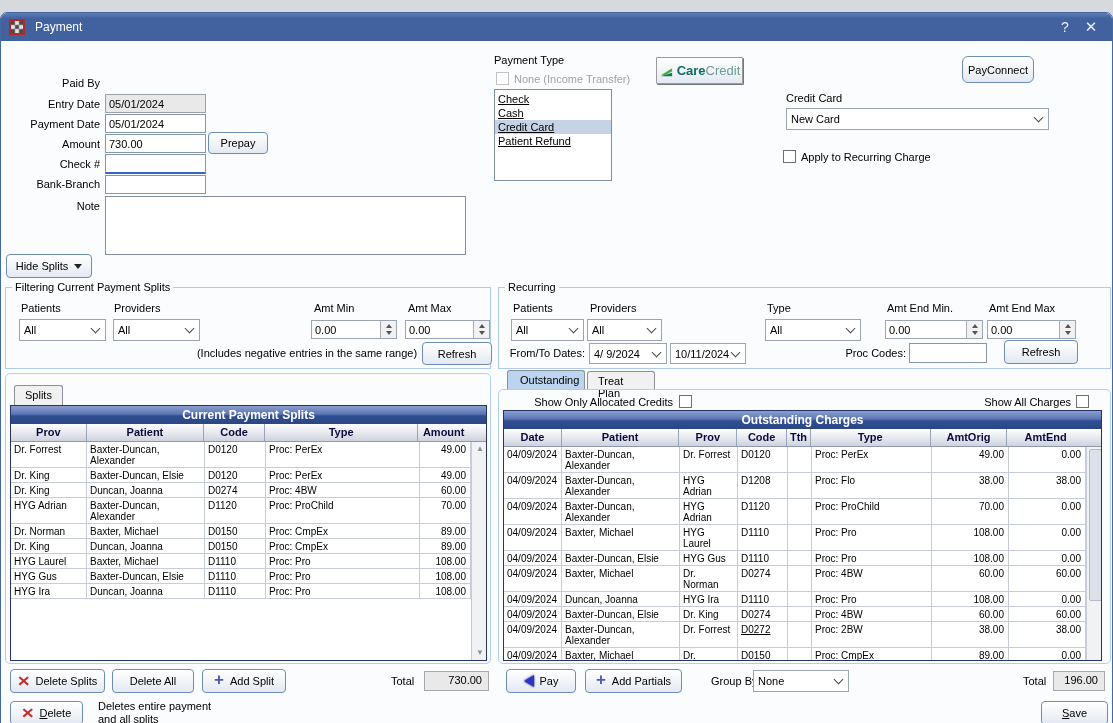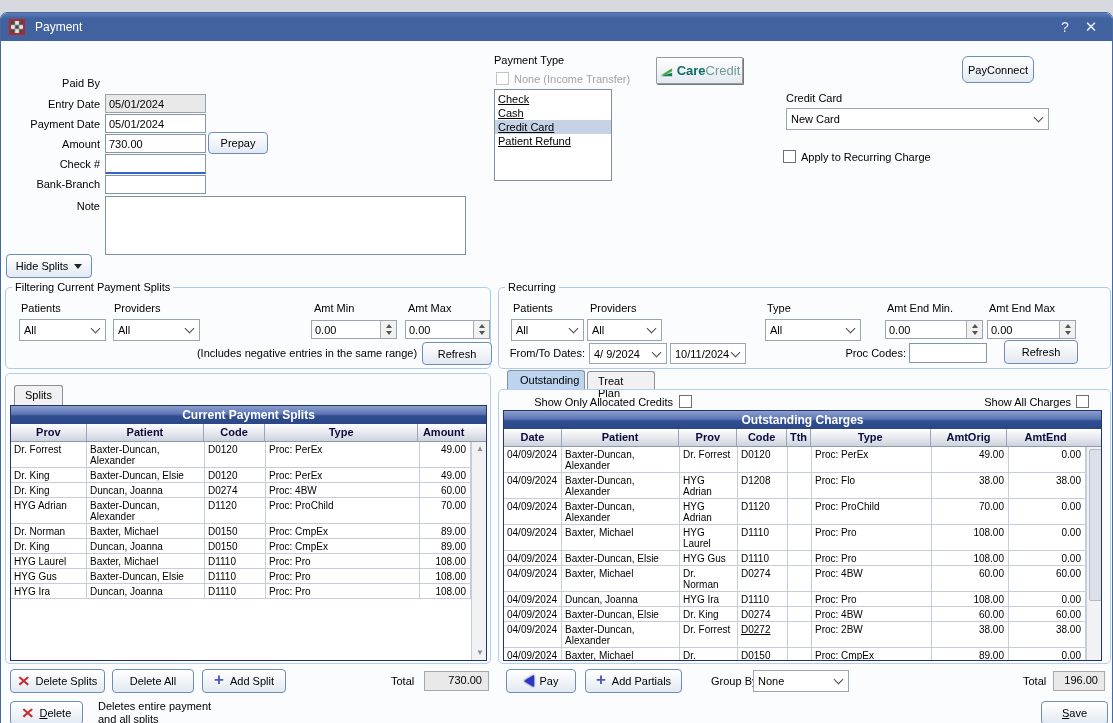--- a/index.html
+++ b/index.html
@@ -30,21 +30,21 @@
   .tri.dn{border-top:4px solid #555;}
   .btn{position:absolute;display:flex;align-items:center;justify-content:center;gap:6px;
        background:linear-gradient(180deg,#FFFFFF 0%,#F0F3F8 55%,#E3E9F2 100%);
        border:1px solid #6E8CB8;border-radius:4px;font-size:11px;color:#000;box-sizing:border-box;cursor:default;}
   .btn .ak::first-letter{text-decoration:underline;}
   .xicon{color:#C52B2B;font-weight:bold;font-size:14px;line-height:12px;transform:scaleX(1.15);}
   .plusicon{color:#5058B8;font-weight:bold;font-size:17px;line-height:12px;margin-top:-2px;}
   .payarrow{width:0;height:0;border-top:6px solid transparent;border-bottom:6px solid transparent;
             border-right:10px solid #2A35C8;filter:drop-shadow(0 0 1px #101060);}
   .dd-arrow{width:0;height:0;border-left:4px solid transparent;border-right:4px solid transparent;border-top:5px solid #222;}
-  .group{position:absolute;border:1px solid #AECBEF;border-radius:5px;box-sizing:border-box;}
+  .group{position:absolute;border:1px solid #AECBEF;border-radius:0;box-sizing:border-box;}
   .legend{position:absolute;top:-7px;left:6px;background:#FBFCFE;padding:0 3px;font-size:11px;}
   .cb{position:absolute;width:13px;height:13px;background:#fff;border:1px solid #707070;box-sizing:border-box;}
   .cb.dis{border-color:#C3C3C3;}
   .listbox{position:absolute;background:#fff;border:1px solid #8090A0;box-sizing:border-box;padding-top:2px;}
   .li{font-size:11px;height:14px;line-height:14px;padding-left:3px;color:#000;text-decoration:underline;}
   .li.sel{background:#C6D3E6;}
   .panel{position:absolute;border:1px solid #B5CDEC;border-radius:5px;box-sizing:border-box;}
   .tab{position:absolute;font-size:11px;padding:3px 10px 0 10px;height:20px;box-sizing:border-box;
        background:#F1F1F1;border:1px solid #8A8F98;border-bottom:none;border-radius:3px 3px 0 0;}
   .tab.sel{background:#BCD4F0;}

